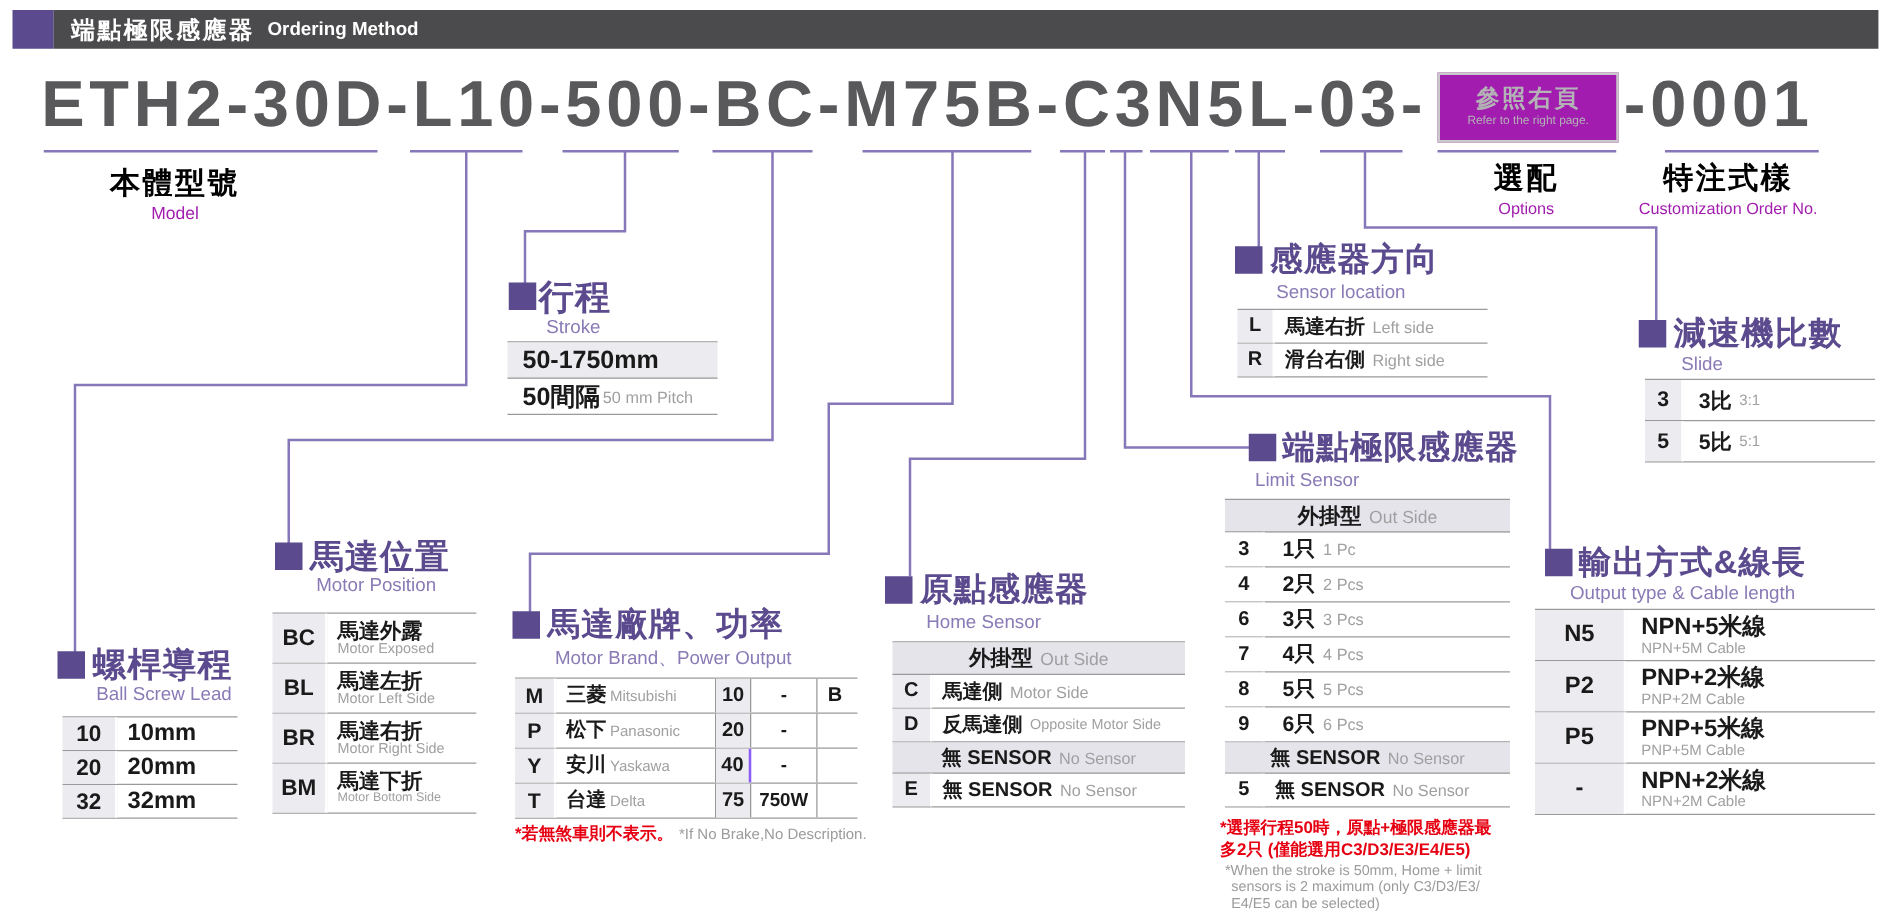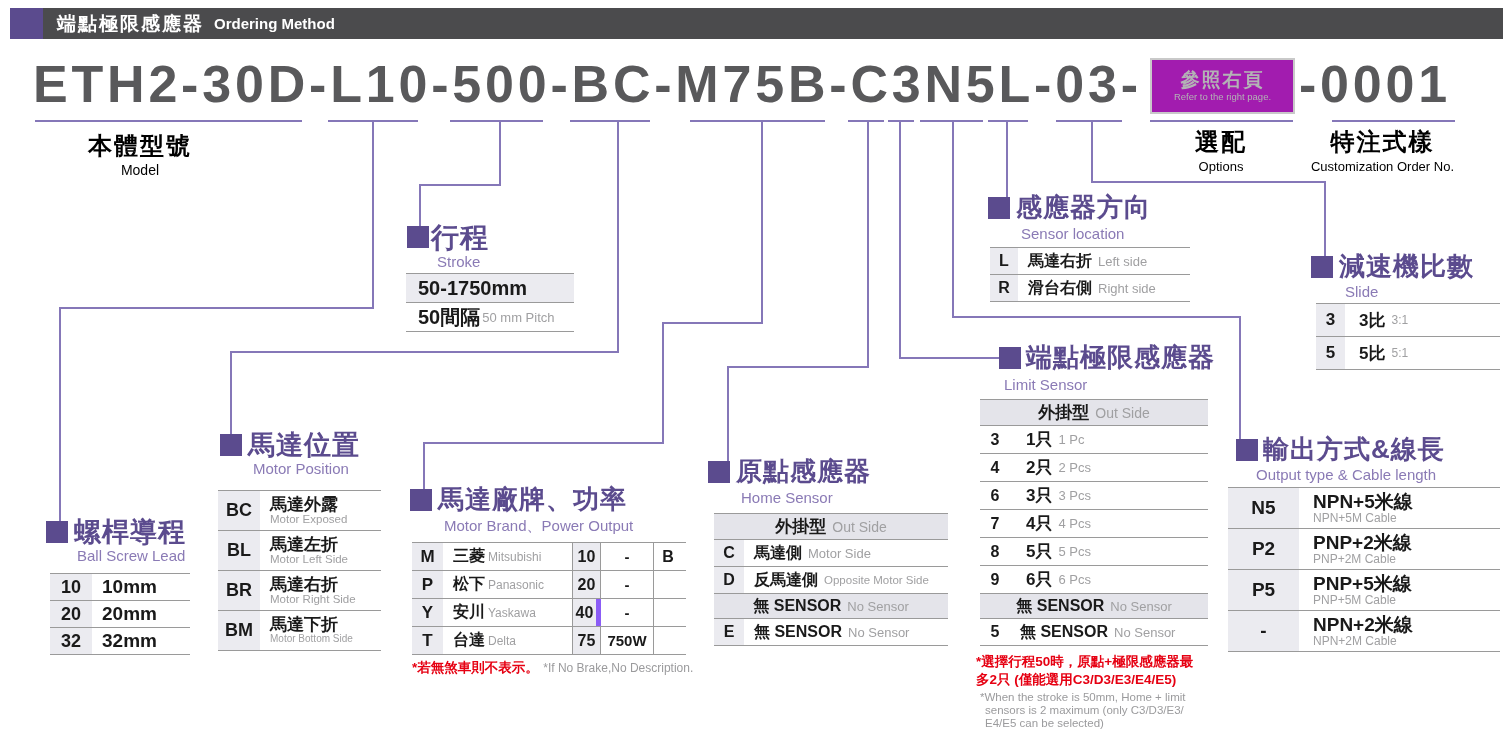--- a/index.html
+++ b/index.html
@@ -14,21 +14,21 @@
   
   .model-text{top:54px;font-size:52px;font-weight:bold;color:#59595b;letter-spacing:3.8px;white-space:nowrap;}
   .ref-box{left:1150px;top:58px;width:141px;height:52px;border:2px solid #c9c9c9;background:#a21caf;
            display:flex;flex-direction:column;align-items:center;justify-content:center;}
   .ref-zh{color:#b3b3b5;font-size:19px;font-weight:bold;letter-spacing:2px;line-height:22px;}
   .ref-en{color:#b3b3b5;font-size:9.5px;line-height:12px;}
   
   svg.lines{position:absolute;left:0;top:0;}
   
   .lbl-zh{color:#000000;font-weight:bold;font-size:24px;text-align:center;letter-spacing:2px;}
-  .lbl-en{color:#000000;font-size:14px;text-align:center;}
+  .lbl-en{color:#a21caf;font-size:14px;text-align:center;}
   
   .sq{width:22px;height:22px;background:#5b4b8e;}
   .sec-zh{color:#5b4b8e;font-weight:bold;letter-spacing:1px;white-space:nowrap;}
   .sec-en{color:#8a7ab5;font-size:15px;white-space:nowrap;}
   
   .tbl{border-top:1px solid #9a9a9a;background:#fff;}
   .trow{display:flex;border-bottom:1px solid #9a9a9a;box-sizing:border-box;}
   .tcode{background:#ebebf0;display:flex;align-items:center;justify-content:center;
          font-weight:bold;color:#1a1a1a;border-right:2px solid #ffffff;box-sizing:border-box;flex:none;}
   .tdesc{display:flex;align-items:center;padding-left:8px;box-sizing:border-box;flex:1;min-width:0;white-space:nowrap;}
@@ -207,21 +207,21 @@
       <div class="tdesc" style="flex:none;width:28px;justify-content:center;padding-left:0;">
         <span class="zh-b" style="font-size:16px;"></span>
         </div>
     </div>
     <div class="trow" style="height:28px;">
       <div class="tcode" style="width:33px;font-size:17px;">Y</div>
       <div class="tdesc" style="flex:none;width:128px;border-right:1px solid #9a9a9a;">
         <span class="zh-b" style="font-size:16px;">安川</span>
         <span class="en-g" style="font-size:12px;margin-left:3px;">Yaskawa</span>
       </div>
-      <div class="tcode" style="width:28px;font-size:16px;border-right:5px solid #8b5cf6;">40</div>
+      <div class="tcode" style="width:28px;font-size:16px;border-right:2px solid #8b5cf6;">40</div>
       <div class="tdesc" style="flex:none;width:53px;border-right:1px solid #9a9a9a;justify-content:center;padding-left:0;">
         <span class="zh-b" style="font-size:15px;">-</span>
         </div>
       <div class="tdesc" style="flex:none;width:28px;justify-content:center;padding-left:0;">
         <span class="zh-b" style="font-size:16px;"></span>
         </div>
     </div>
     <div class="trow" style="height:28px;">
       <div class="tcode" style="width:33px;font-size:17px;">T</div>
       <div class="tdesc" style="flex:none;width:128px;border-right:1px solid #9a9a9a;">

